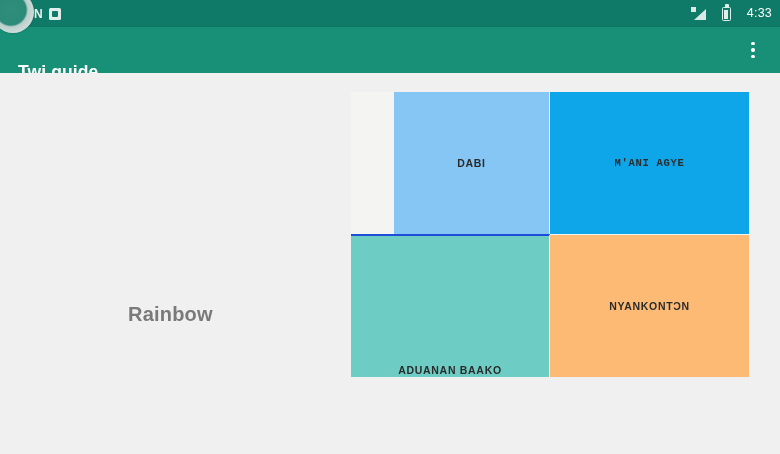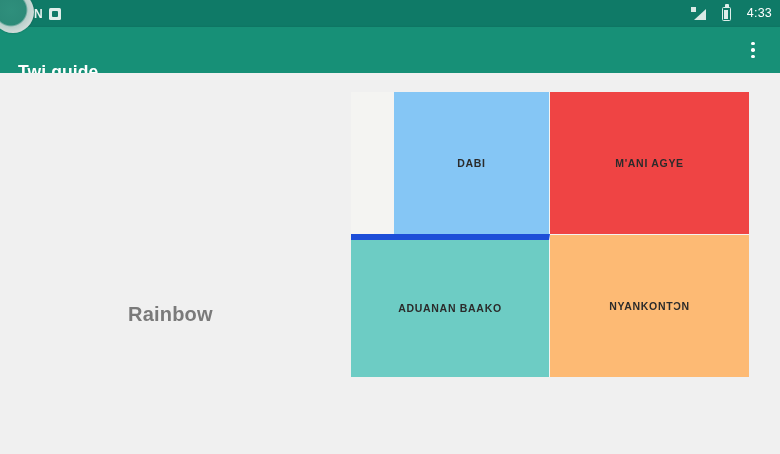--- a/index.html
+++ b/index.html
@@ -204,21 +204,21 @@
     font-size: 10.5px;
     font-weight: bold;
     color: #2b2b2b;
     letter-spacing: 0.7px;
     text-align: center;
     text-transform: uppercase;
     line-height: 1.2;
   }
   .cell-0 { background: #85c6f5; border-right: 1px solid #f4f4f2; margin-left: 43px; }
   .cell-1 { background: #f7dc7e; }
-  .cell-2 { background: #6dccc4; border-right: 1px solid #f4f4f2; border-top: 6px solid #1d4ed8; }
+  .cell-2 { background: #6dccc4; border-right: 1px solid #f4f4f2; border-top: 2px solid #1d4ed8; align-items: flex-end; }
   .cell-3 { background: #d9ed94; border-top: 1px solid #f4f4f2; }
 
   
   .watermark {
     position: absolute;
     left: 335px;
     top: 218px;
     font-size: 14.5px;
     color: #3a3a3a;
     letter-spacing: 0.1px;
@@ -262,21 +262,21 @@
   </div>
 
   <div class="content">
 
     <div class="rainbow-label">Rainbow</div>
 
     <div class="grid">
       <div class="cell cell-0" style="background-color: rgb(133, 198, 245);">
         <span class="cell-label">DABI</span>
       </div>
-      <div class="cell cell-1" style="background-color: #ef4444;">
+      <div class="cell cell-1" style="background-color: #0ea5e9; font-family: Liberation Mono, monospace;">
         <span class="cell-label">M'ANI AGYE</span>
       </div>
       <div class="cell cell-2" style="background-color: rgb(109, 204, 196);">
         <span class="cell-label">ADUANAN BAAKO</span>
       </div>
       <div class="cell cell-3" style="background-color: #fdba74;">
         <span class="cell-label">NYANKONTƆN</span>
       </div>
     </div>
 

